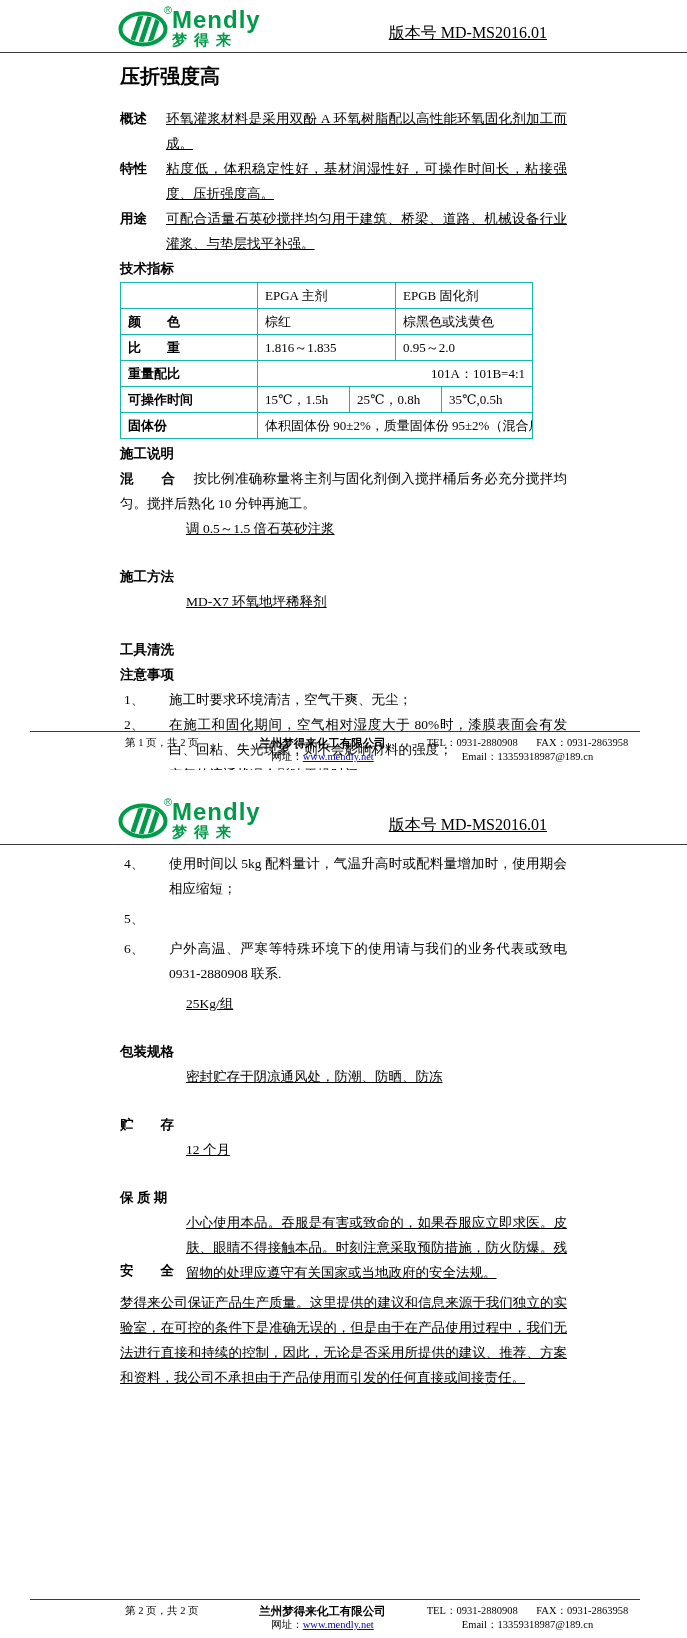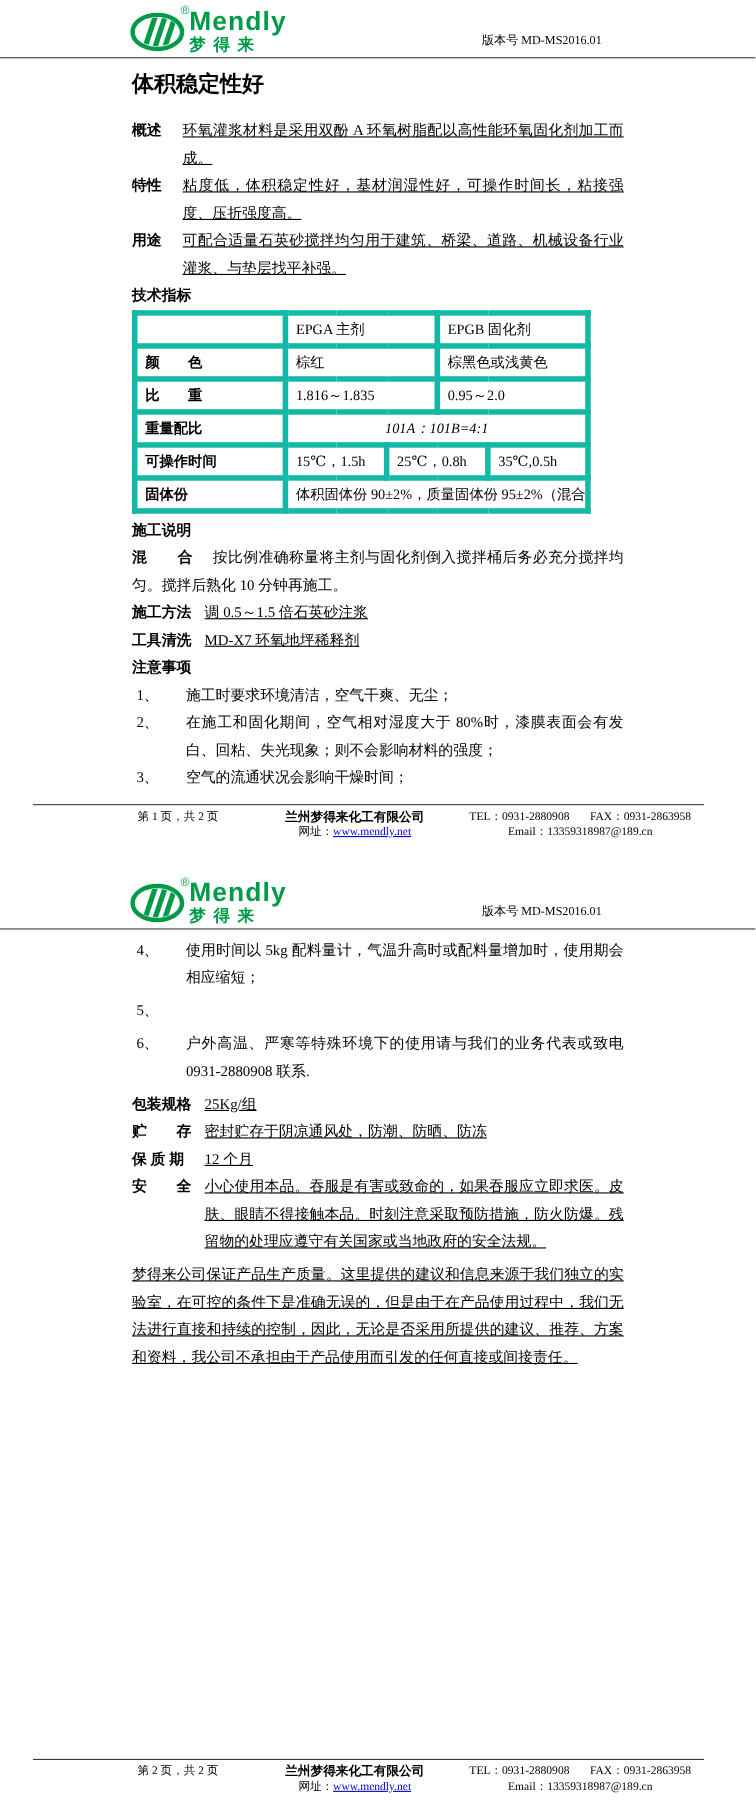--- a/index.html
+++ b/index.html
@@ -19,48 +19,48 @@
   .page-2 .hdr{padding-top:30px;}
   .logo{display:flex;align-items:center;margin-left:118px;position:relative;}
   .logo-mark{flex:0 0 auto;}
   .logo-text{margin-left:2px;line-height:1;}
   .logo-en{font-family:"Liberation Sans","DejaVu Sans",sans-serif;
            font-weight:bold;font-size:24px;letter-spacing:1px;color:#009b48;}
   .logo-cn{font-family:"DejaVu Sans",sans-serif;font-weight:bold;font-size:15px;
            letter-spacing:7px;color:#009b48;margin-top:1px;}
   .reg{position:absolute;left:46px;top:-4px;color:#009b48;font-size:11px;
        font-family:"Liberation Sans",sans-serif;}
-  .version{font-size:11px;padding:0 140px 4px 0;white-space:nowrap;}
+  .version{font-size:16px;padding:0 140px 4px 0;white-space:nowrap;text-decoration:underline;}
   .head-rule{border:none;border-top:1.5px solid #3a3a3a;margin:2px 0 0 0;}
 
   
   .doc-title{font-size:20px;font-weight:bold;margin:10px 0 0 120px;
              font-family:"DejaVu Sans",sans-serif;}
 
   
   .content{margin:16px 120px 0 120px;font-size:13.5px;line-height:25px;}
   .page-2 .content{margin-top:6px;}
   .lv{display:flex;}
   .lv .lbl{flex:0 0 46px;font-weight:bold;white-space:nowrap;}
-  .lv.w4 .lbl{flex:0 0 66px;}
+  .lv.w4 .lbl{flex:0 0 66px;margin-top:48px;}
   .lv .txt{flex:1;text-align:justify;text-decoration:underline;}
   .heading{font-weight:bold;}
   .para{text-align:justify;}
   .para .lbl{font-weight:bold;margin-right:18px;}
   .note{display:flex;}
   .note .no{flex:0 0 45px;padding-left:4px;}
   .note .txt{flex:1;text-align:justify;}
   .page-2 .note{margin-bottom:5px;}
 
   
   table.spec{border-collapse:collapse;table-layout:fixed;width:412px;
              margin:1px 0 2px 0;}
-  table.spec td{border:5px solid #14b8a6;height:24px;padding:0 7px;
+  table.spec td{border:1px solid #14b8a6;height:24px;padding:0 7px;
                 font-size:13px;overflow:hidden;white-space:nowrap;}
-  td.c{text-align:center;font-style:italic;}
+  td.c{text-align:right;}
 
   
   .pfoot{position:absolute;left:30px;right:47px;bottom:6px;
          border-top:1.5px solid #3a3a3a;padding-top:4px;display:flex;
          font-size:10.5px;line-height:14px;justify-content:center;}
   .f-left{flex:0 0 200px;padding-left:95px;box-sizing:border-box;white-space:nowrap;}
   .f-mid{flex:0 0 185px;text-align:center;white-space:nowrap;}
   .f-mid .company{font-weight:bold;font-size:11.5px;}
   .f-right{flex:1;text-align:center;white-space:nowrap;}
   .f-right .row1 span{margin:16px 8px;}
@@ -88,21 +88,21 @@
       <span class="reg">®</span>
       <div class="logo-text">
         <div class="logo-en">Mendly</div>
         <div class="logo-cn">梦得来</div>
       </div>
     </div>
     <div class="version">版本号 MD-MS2016.01</div>
   </div>
   <hr class="head-rule">
 
-  <h1 class="doc-title">体积稳定性好</h1>
+  <h1 class="doc-title">压折强度高</h1>
 
   <div class="content">
     <div class="lv">
       <span class="lbl">概述</span>
       <span class="txt">环氧灌浆材料是采用双酚 A 环氧树脂配以高性能环氧固化剂加工而成。</span>
     </div>
     <div class="lv">
       <span class="lbl">特性</span>
       <span class="txt">粘度低，体积稳定性好，基材润湿性好，可操作时间长，粘接强度、压折强度高。</span>
     </div>

